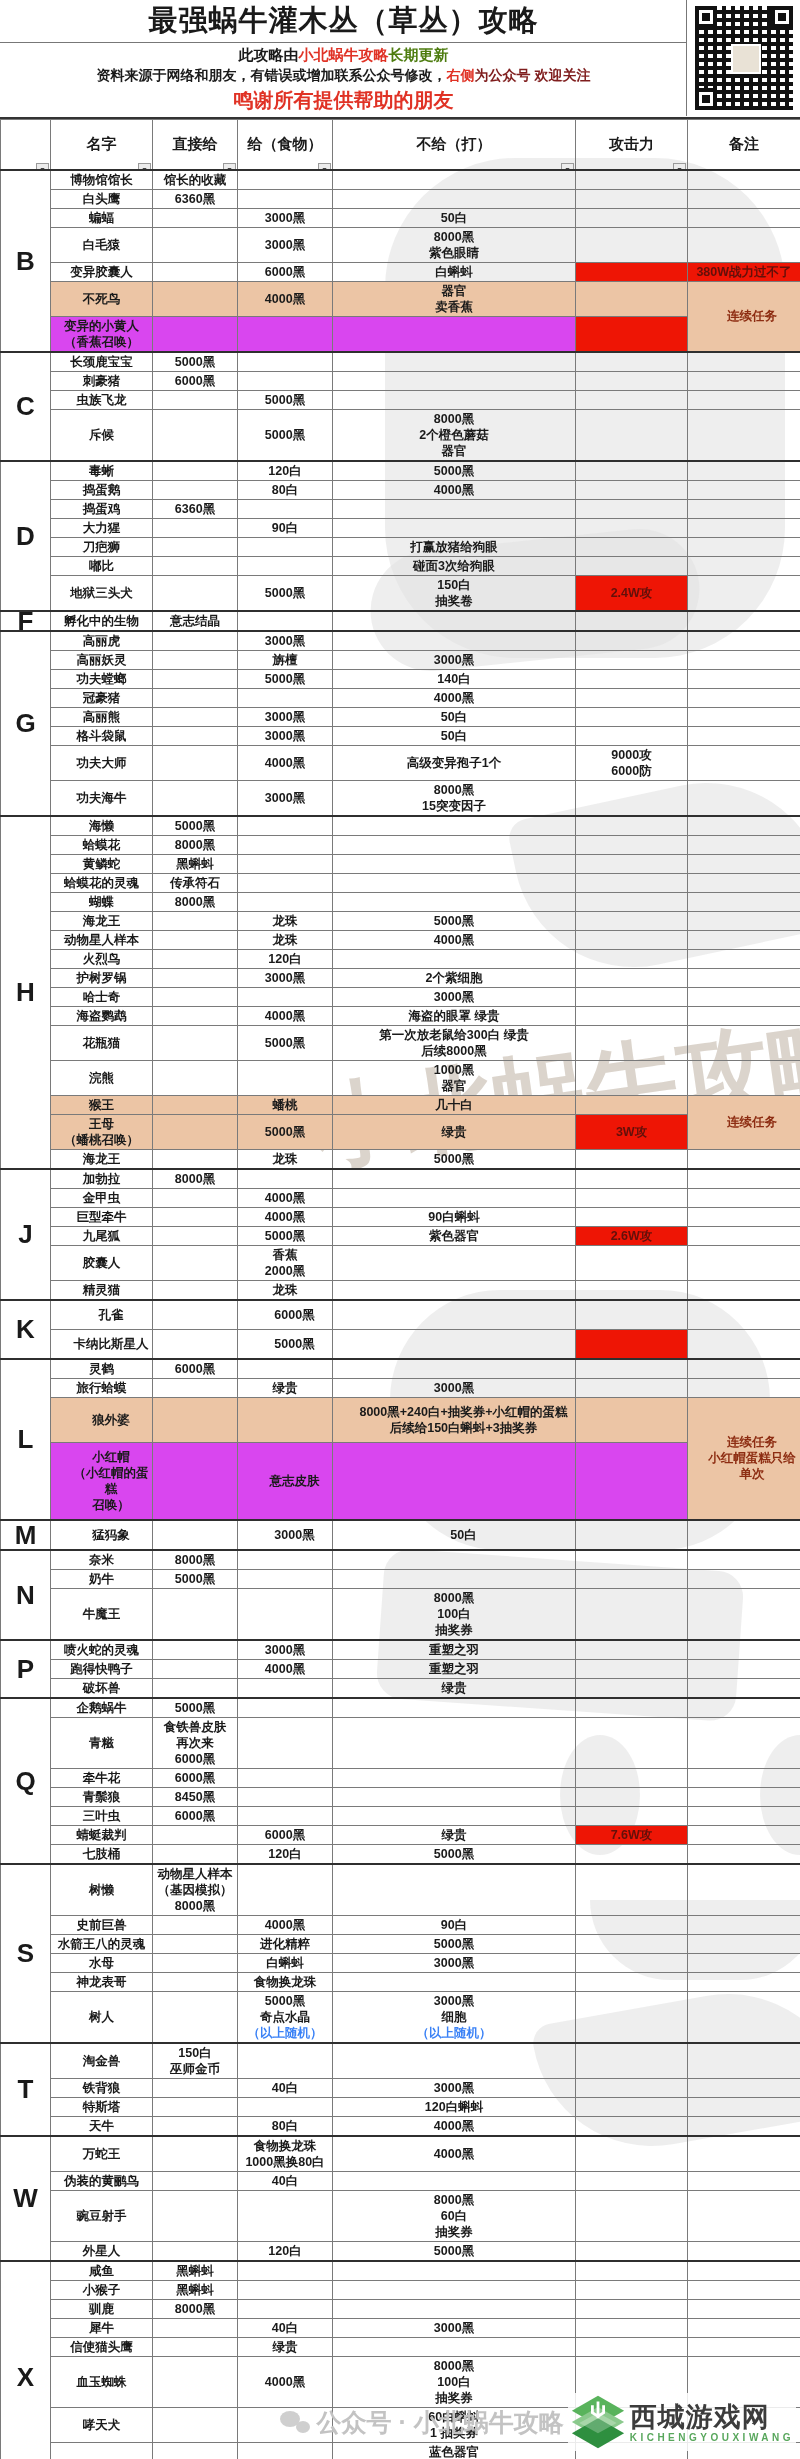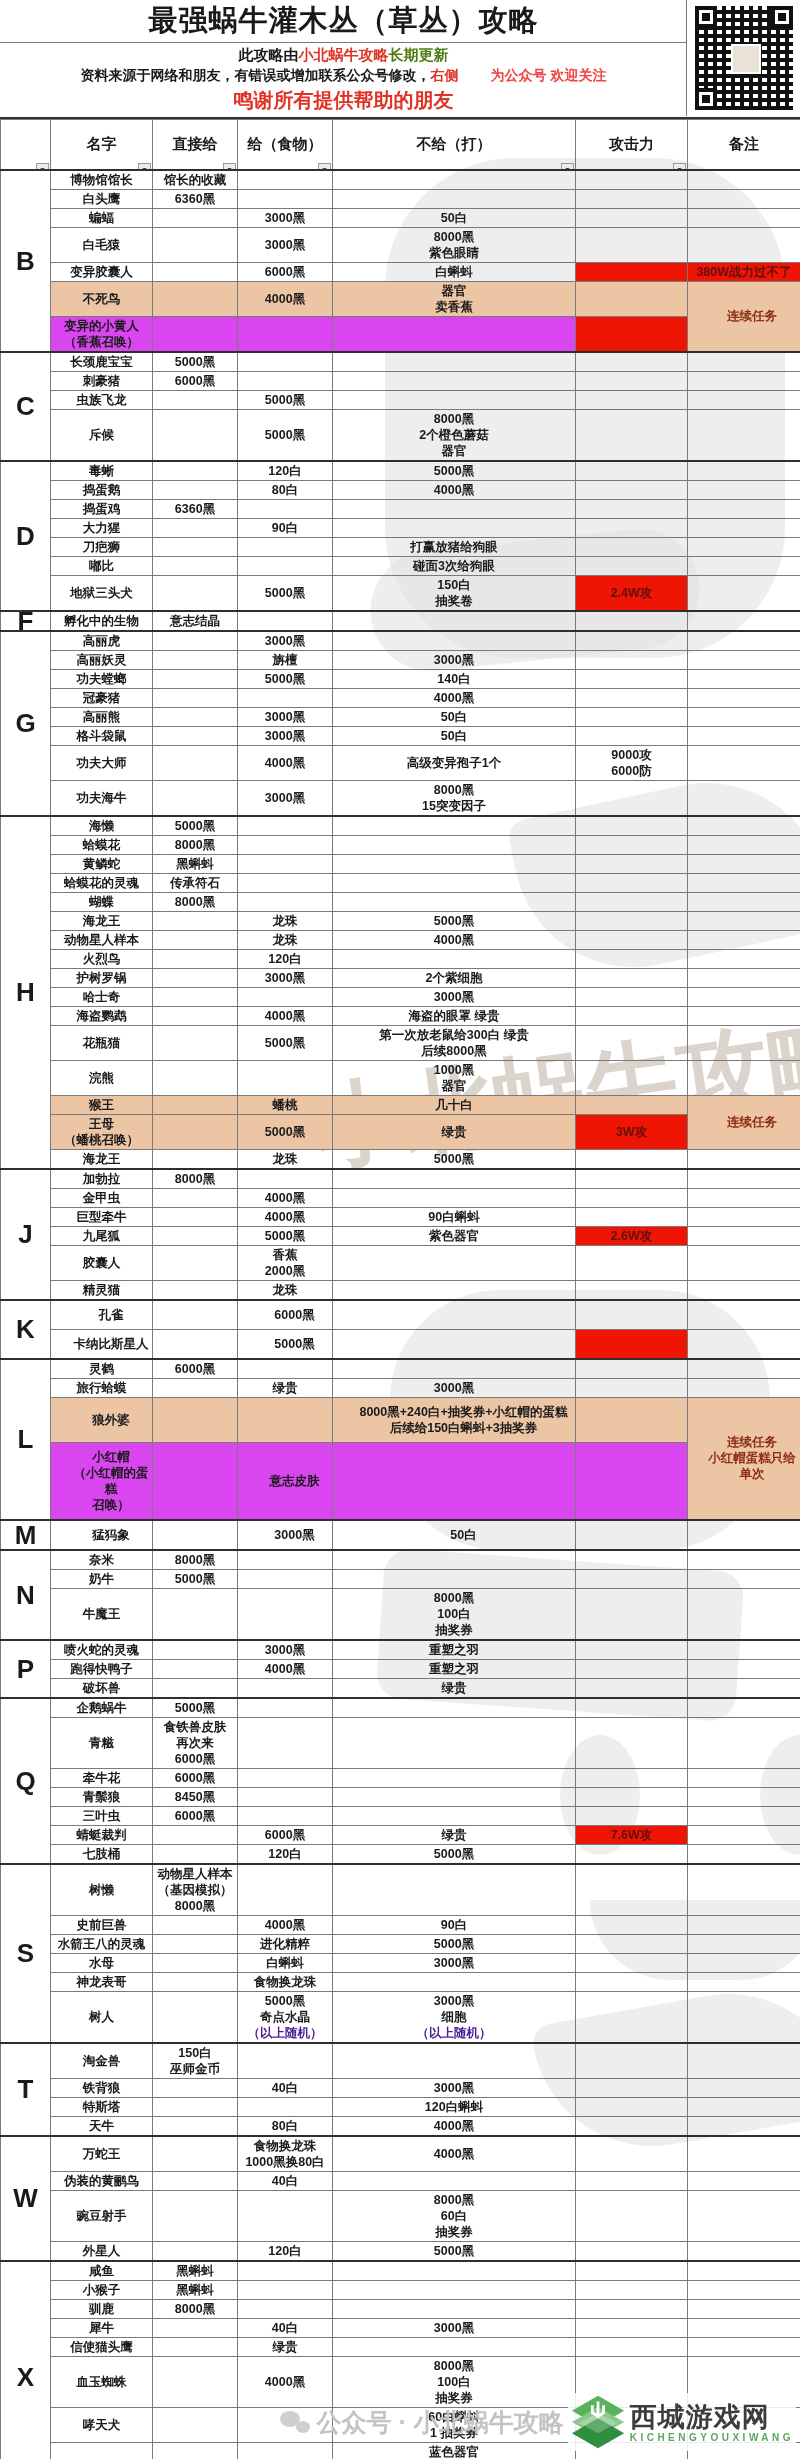--- a/index.html
+++ b/index.html
@@ -54,21 +54,21 @@
     font-size:8px;line-height:11px;color:#444;z-index:3;cursor:pointer;
   }
   tbody td{font-size:12.5px;font-weight:600;line-height:16px;}
   td.letter{font-size:26px;font-weight:bold;background:#fff;}
   .cl{min-height:16px;}
   tr.group-start td{border-top:2px solid #2f2f2f;}
   tr.orange td{background:#ecc5a5;}
   tr.orange2 td{background:#d946ef;}
   td.redbg{background:#ee1505 !important;color:#63100a;font-weight:bold;}
   .note-dark{color:#8d2d12;margin-left:16px;}
-  .red-inline{color:#4c1d95;text-align:center;}
+  .red-inline{color:#3b82f6;text-align:center;}
   td.pad-cell{padding-top:6px;padding-bottom:6px;padding-left:21px;}
   
   #brand{position:absolute;z-index:2;right:4px;bottom:8px;display:flex;align-items:center;}
   #wm-small{
     display:flex;align-items:center;color:#c3c3c3;font-size:25px;font-weight:bold;
     margin-right:4px;white-space:nowrap;
   }
   #wechat-icon{width:30px;height:26px;position:relative;margin-right:6px;opacity:.55;}
   #wechat-icon .b1,#wechat-icon .b2{position:absolute;background:#a8a8a8;border-radius:50%;}
   #wechat-icon .b1{width:20px;height:16px;left:0;top:2px;}
@@ -94,21 +94,21 @@
   <div class="wm-text" style="left:310px;top:1030px;font-size:92px;">小北蜗牛攻略</div>
 </div>
 
 <div id="sheet">
   <div id="head-wrap">
     <div id="title-row">
       <div id="page-title">最强蜗牛灌木丛（草丛）攻略</div>
     </div>
     <div id="info-block">
       <div id="info-line1"><span style="color: rgb(26, 26, 26);">此攻略由</span><span style="color: rgb(224, 50, 37);">小北蜗牛攻略</span><span style="color: #4d7c0f;">长期更新</span></div>
-      <div id="info-line2"><span style="color: rgb(26, 26, 26);">资料来源于网络和朋友，有错误或增加联系公众号修改，</span><span style="color: rgb(224, 50, 37);">右侧</span><span style="color: #ef4444; padding-left: 32px;">为公众号 欢迎关注</span></div>
+      <div id="info-line2"><span style="color: rgb(26, 26, 26);">资料来源于网络和朋友，有错误或增加联系公众号修改，</span><span style="color: rgb(224, 50, 37);">右侧</span><span style="color: #7f1d1d;">为公众号 欢迎关注</span></div>
       <div id="info-line3"><span style="color: rgb(224, 50, 37);">鸣谢所有提供帮助的朋友</span></div>
     </div>
     <div id="qr-box">
       <div id="qr">
         <div class="finder f-tl"></div>
         <div class="finder f-tr"></div>
         <div class="finder f-bl"></div>
         <div class="qr-center"></div>
       </div>
     </div>

